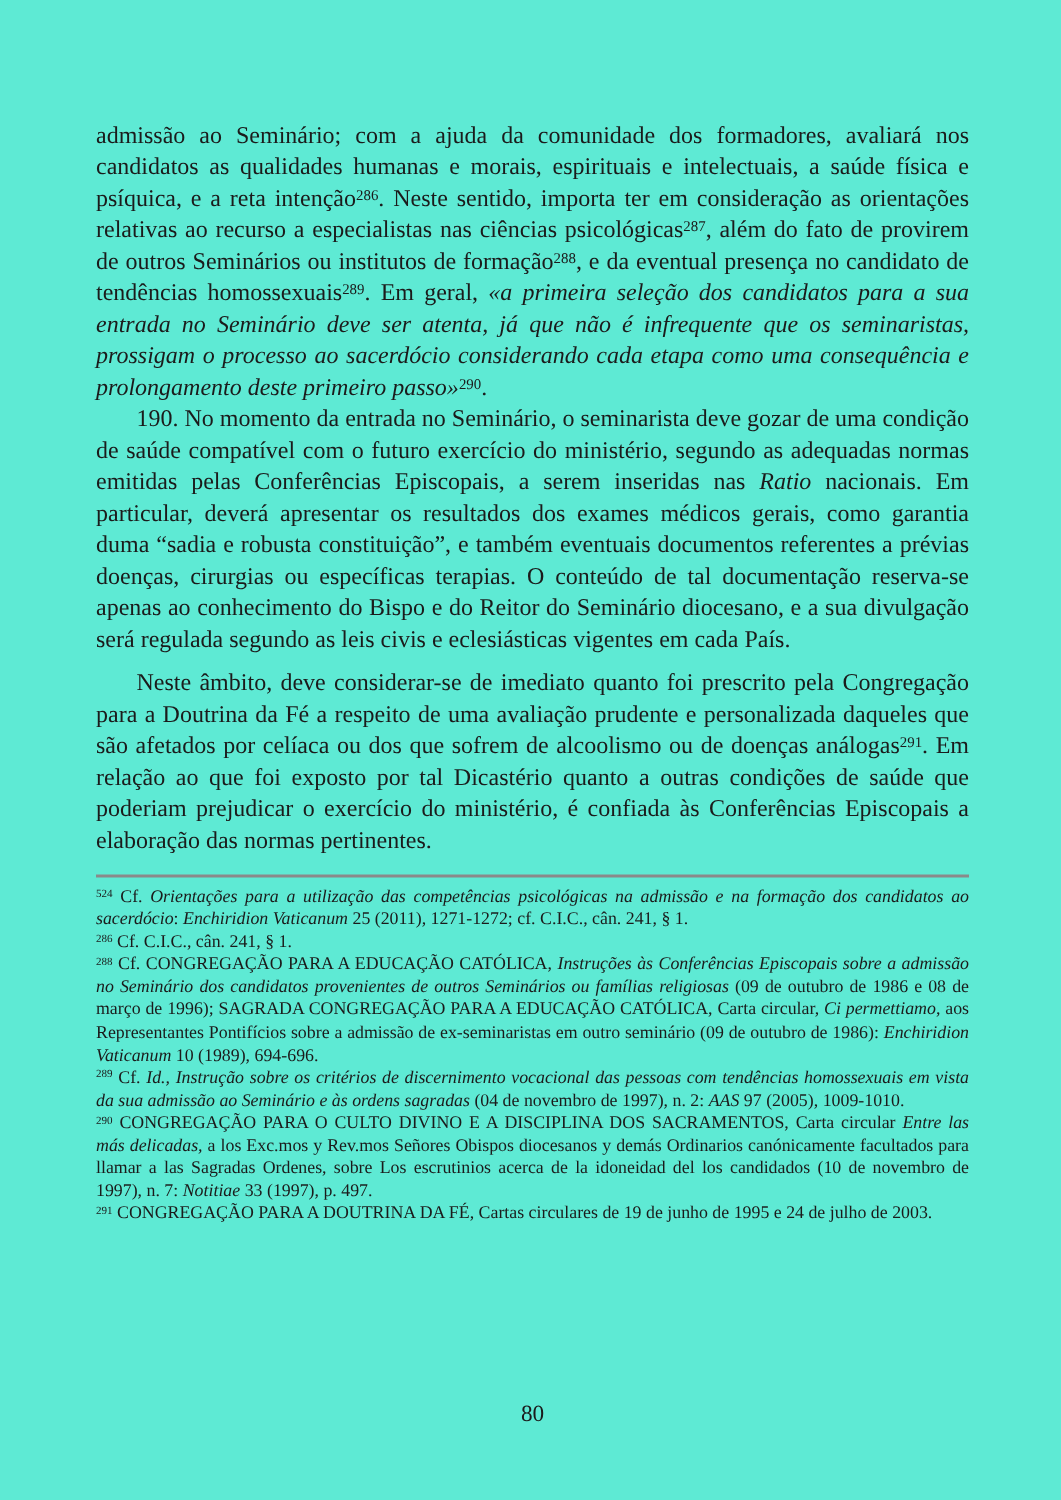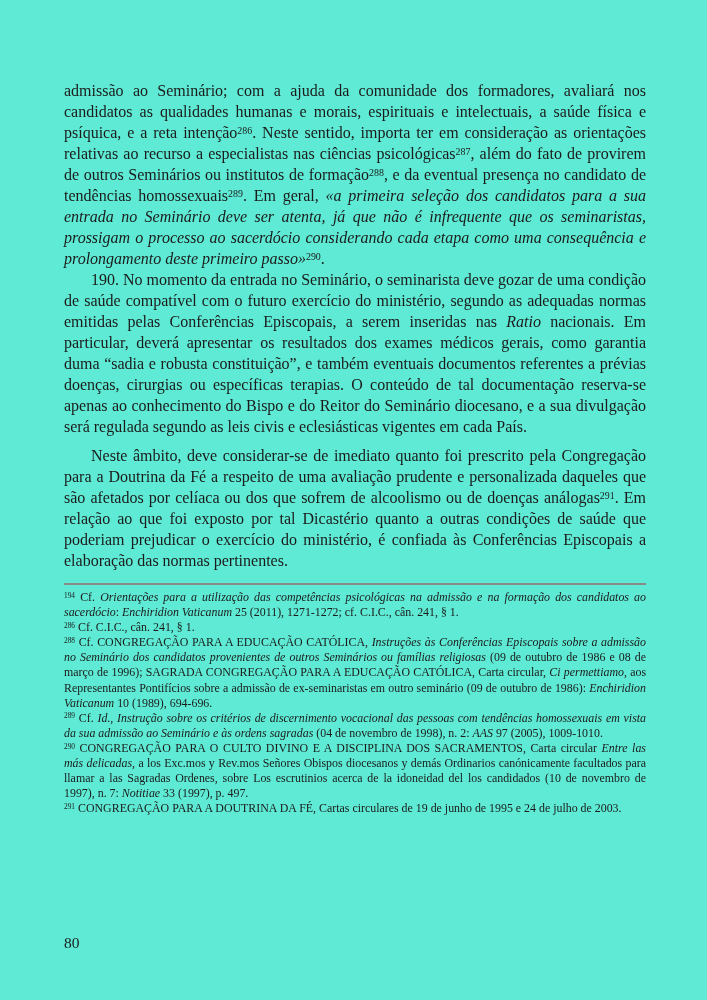--- a/index.html
+++ b/index.html
@@ -46,42 +46,42 @@
   p.fn {
     margin: 0;
     font-size: 11.9px;
     line-height: 15.1px;
     text-align: justify;
     text-justify: inter-word;
   }
   .pagenum {
     position: absolute;
     left: 64px; top: 934px; width: 582px;
-    text-align: left;
+    text-align: center;
     font-size: 15.5px;
   }
   i { font-style: italic; }
 </style>
 </head>
 <body>
 
 <div class="sheet">
   <div class="textblock">
 
     <p class="body"><span>admissão ao Seminário; com a ajuda da comunidade dos formadores, avaliará nos candidatos as qualidades humanas e morais, espirituais e intelectuais, a saúde física e psíquica, e a reta intenção</span><sup>286</sup><span>. Neste sentido, importa ter em consideração as orientações relativas ao recurso a especialistas nas ciências psicológicas</span><sup>287</sup><span>, além do fato de provirem de outros Seminários ou institutos de formação</span><sup>288</sup><span>, e da eventual presença no candidato de tendências homossexuais</span><sup>289</sup><span>. Em geral, </span><i>«a primeira seleção dos candidatos para a sua entrada no Seminário deve ser atenta, já que não é infrequente que os seminaristas, prossigam o processo ao sacerdócio considerando cada etapa como uma consequência e prolongamento deste primeiro passo»</i><sup>290</sup><span>.</span></p>
 
 
     <p class="body ind"><span>190. No momento da entrada no Seminário, o seminarista deve gozar de uma condição de saúde compatível com o futuro exercício do ministério, segundo as adequadas normas emitidas pelas Conferências Episcopais, a serem inseridas nas </span><i>Ratio</i><span> nacionais. Em particular, deverá apresentar os resultados dos exames médicos gerais, como garantia duma “sadia e robusta constituição”, e também eventuais documentos referentes a prévias doenças, cirurgias ou específicas terapias. O conteúdo de tal documentação reserva-se apenas ao conhecimento do Bispo e do Reitor do Seminário diocesano, e a sua divulgação será regulada segundo as leis civis e eclesiásticas vigentes em cada País.</span></p>
 
     <p class="body ind p3"><span>Neste âmbito, deve considerar-se de imediato quanto foi prescrito pela Congregação para a Doutrina da Fé a respeito de uma avaliação prudente e personalizada daqueles que são afetados por celíaca ou dos que sofrem de alcoolismo ou de doenças análogas</span><sup>291</sup><span>. Em relação ao que foi exposto por tal Dicastério quanto a outras condições de saúde que poderiam prejudicar o exercício do ministério, é confiada às Conferências Episcopais a elaboração das normas pertinentes.</span></p>
 
     <div class="footnotes">
-      <p class="fn"><sup>194</sup><span> Cf. </span><i>Orientações para a utilização das competências psicológicas na admissão e na formação dos candidatos ao sacerdócio</i><span>: </span><i>Enchiridion Vaticanum</i><span> 25 (2011), 1271-1272; cf. C.I.C., cân. 241, § 1.</span></p>
+      <p class="fn"><sup>524</sup><span> Cf. </span><i>Orientações para a utilização das competências psicológicas na admissão e na formação dos candidatos ao sacerdócio</i><span>: </span><i>Enchiridion Vaticanum</i><span> 25 (2011), 1271-1272; cf. C.I.C., cân. 241, § 1.</span></p>
       <p class="fn"><sup>286</sup><span> Cf. C.I.C., cân. 241, § 1.</span></p>
       <p class="fn"><sup>288</sup><span> Cf. CONGREGAÇÃO PARA A EDUCAÇÃO CATÓLICA, </span><i>Instruções às Conferências Episcopais sobre a admissão no Seminário dos candidatos provenientes de outros Seminários ou famílias religiosas</i><span> (09 de outubro de 1986 e 08 de março de 1996); SAGRADA CONGREGAÇÃO PARA A EDUCAÇÃO CATÓLICA, Carta circular, </span><i>Ci permettiamo</i><span>, aos Representantes Pontifícios sobre a admissão de ex-seminaristas em outro seminário (09 de outubro de 1986): </span><i>Enchiridion Vaticanum</i><span> 10 (1989), 694-696.</span></p>
-      <p class="fn"><sup>289</sup><span> Cf. </span><i>Id., Instrução sobre os critérios de discernimento vocacional das pessoas com tendências homossexuais em vista da sua admissão ao Seminário e às ordens sagradas</i><span> (04 de novembro de 1998), n. 2: </span><i>AAS</i><span> 97 (2005), 1009-1010.</span></p>
+      <p class="fn"><sup>289</sup><span> Cf. </span><i>Id., Instrução sobre os critérios de discernimento vocacional das pessoas com tendências homossexuais em vista da sua admissão ao Seminário e às ordens sagradas</i><span> (04 de novembro de 1997), n. 2: </span><i>AAS</i><span> 97 (2005), 1009-1010.</span></p>
       <p class="fn"><sup>290</sup><span> CONGREGAÇÃO PARA O CULTO DIVINO E A DISCIPLINA DOS SACRAMENTOS, Carta circular </span><i>Entre las más delicadas,</i><span> a los Exc.mos y Rev.mos Señores Obispos diocesanos y demás Ordinarios canónicamente facultados para llamar a las Sagradas Ordenes, sobre Los escrutinios acerca de la idoneidad del los candidados (10 de novembro de 1997), n. 7: </span><i>Notitiae</i><span> 33 (1997), p. 497.</span></p>
       <p class="fn"><sup>291</sup><span> CONGREGAÇÃO PARA A DOUTRINA DA FÉ, Cartas circulares de 19 de junho de 1995 e 24 de julho de 2003.</span></p>
     </div>
   </div>
 
   <div class="pagenum">80</div>
 </div>
 
 </body></html>

